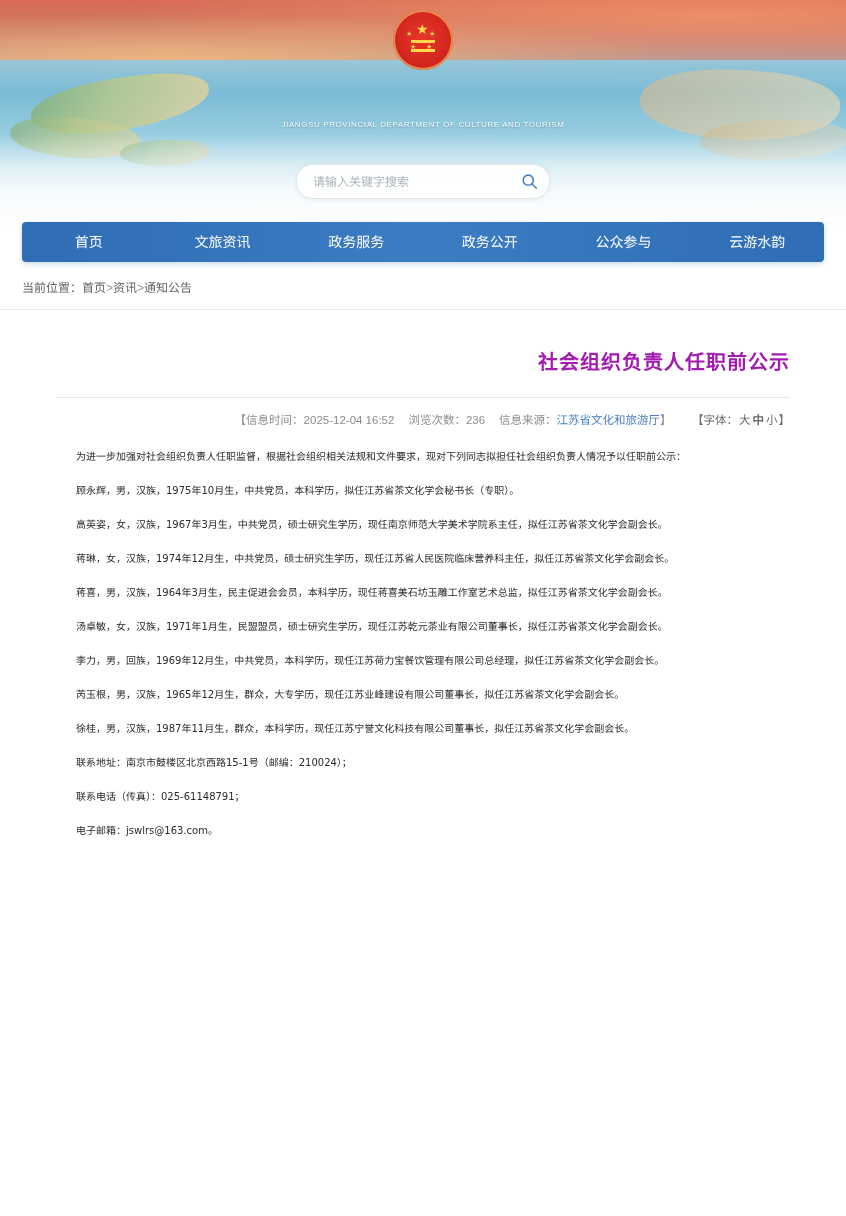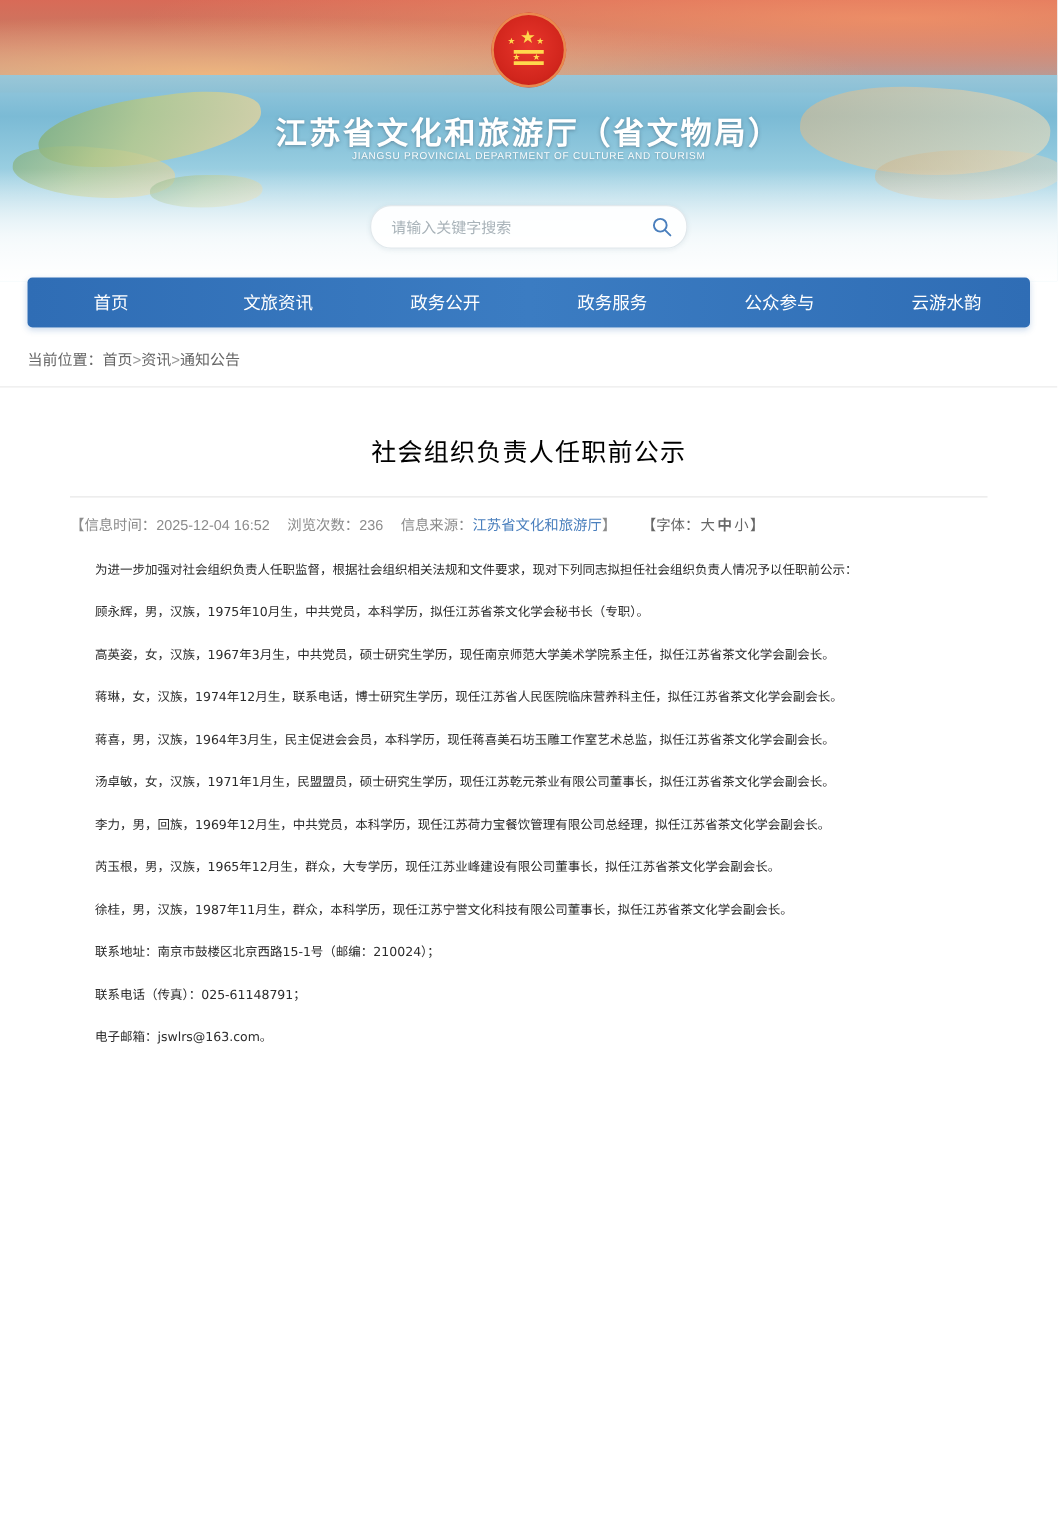--- a/index.html
+++ b/index.html
@@ -127,30 +127,30 @@
   }
   .breadcrumb .sep { color: #999; }
 
   
   .article-card {
     background: #fff;
     border-top: 1px solid #ececec;
     padding: 36px 56px 30px 56px;
   }
   .article-title {
-    text-align: center;
-    color: #000000;
+    text-align: right;
+    color: #a21caf;
     font-size: 20px;
-    font-weight: normal;
+    font-weight: bold;
     margin: 0 0 22px 0;
     letter-spacing: 1px;
   }
   .meta-divider { border-top: 1px solid #e7e7e7; margin: 0 0 0 0; }
   .article-meta {
-    text-align: left;
+    text-align: right;
     font-size: 11.5px;
     color: #8c8c8c;
     padding: 13px 0 20px 0;
   }
   .article-meta .link { color: #4a7fbd; }
   .article-meta .gap { display: inline-block; width: 14px; }
   .fontsize-box { color: #666; }
   .fontsize-box .fs { cursor: pointer; margin: 0 1px; }
   .fontsize-box .fs.cur { font-weight: bold; }
 
@@ -182,42 +182,41 @@
     <div class="stars">
       <span class="s s1">★</span>
       <span class="s s2">★</span>
       <span class="s s3">★</span>
       <span class="s s4">★</span>
       <span class="s s5">★</span>
       <span class="gate"></span>
     </div>
   </div>
 
-  <div class="site-title">江苏省文化和旅游厅（省文物局）</div>
   <div class="site-subtitle">JIANGSU PROVINCIAL DEPARTMENT OF CULTURE AND TOURISM</div>
 
   <div class="search-box">
     <input class="search-input" type="text" placeholder="请输入关键字搜索" style="">
     <button class="search-btn">
       <span>
         <svg width="17" height="17" viewBox="0 0 20 20" fill="none" stroke="#4a7fbd" stroke-width="1.8">
           <circle cx="8.5" cy="8.5" r="6"></circle>
           <line x1="13" y1="13" x2="18" y2="18" stroke-linecap="round"></line>
         </svg>
       </span>
     </button>
   </div>
 </div>
 
 <div class="nav-wrap">
   <div class="nav">
     <div class="nav-item">首页</div>
     <div class="nav-item">文旅资讯</div>
+    <div class="nav-item">政务服务</div>
     <div class="nav-item">政务公开</div>
-    <div class="nav-item">政务服务</div>
     <div class="nav-item">公众参与</div>
     <div class="nav-item">云游水韵</div>
   </div>
 </div>
 
 <div class="breadcrumb">
   <span>当前位置：</span><span>首页</span><span class="sep">&gt;</span><span>资讯</span><span class="sep">&gt;</span><span>通知公告</span>
 </div>
 
 <div class="article-card">
@@ -227,21 +226,21 @@
   <div class="article-meta">
     <span>【</span><span>信息时间：</span><span>2025-12-04 16:52</span><span class="gap"></span><span>浏览次数：</span><span>236</span><span class="gap"></span><span>信息来源：</span><span class="link">江苏省文化和旅游厅</span><span>】</span>
     <span class="gap"></span>
     <span class="fontsize-box"><span>【</span><span>字体：</span><span class="fs">大</span><span class="fs cur">中</span><span class="fs">小</span><span>】</span></span>
   </div>
 
   <div class="article-body">
     <p>为进一步加强对社会组织负责人任职监督，根据社会组织相关法规和文件要求，现对下列同志拟担任社会组织负责人情况予以任职前公示：</p>
     <p>顾永辉，男，汉族，1975年10月生，中共党员，本科学历，拟任江苏省茶文化学会秘书长（专职）。</p>
     <p>高英姿，女，汉族，1967年3月生，中共党员，硕士研究生学历，现任南京师范大学美术学院系主任，拟任江苏省茶文化学会副会长。</p>
-    <p>蒋琳，女，汉族，1974年12月生，联系电话，博士研究生学历，现任江苏省人民医院临床营养科主任，拟任江苏省茶文化学会副会长。</p>
+    <p>蒋琳，女，汉族，1974年12月生，中共党员，硕士研究生学历，现任江苏省人民医院临床营养科主任，拟任江苏省茶文化学会副会长。</p>
     <p>蒋喜，男，汉族，1964年3月生，民主促进会会员，本科学历，现任蒋喜美石坊玉雕工作室艺术总监，拟任江苏省茶文化学会副会长。</p>
     <p>汤卓敏，女，汉族，1971年1月生，民盟盟员，硕士研究生学历，现任江苏乾元茶业有限公司董事长，拟任江苏省茶文化学会副会长。</p>
     <p>李力，男，回族，1969年12月生，中共党员，本科学历，现任江苏荷力宝餐饮管理有限公司总经理，拟任江苏省茶文化学会副会长。</p>
     <p>芮玉根，男，汉族，1965年12月生，群众，大专学历，现任江苏业峰建设有限公司董事长，拟任江苏省茶文化学会副会长。</p>
     <p>徐桂，男，汉族，1987年11月生，群众，本科学历，现任江苏宁誉文化科技有限公司董事长，拟任江苏省茶文化学会副会长。</p>
     <p>联系地址：南京市鼓楼区北京西路15-1号（邮编：210024）；</p>
     <p>联系电话（传真）：025-61148791；</p>
     <p>电子邮箱：jswlrs@163.com。</p>
   </div>
 

